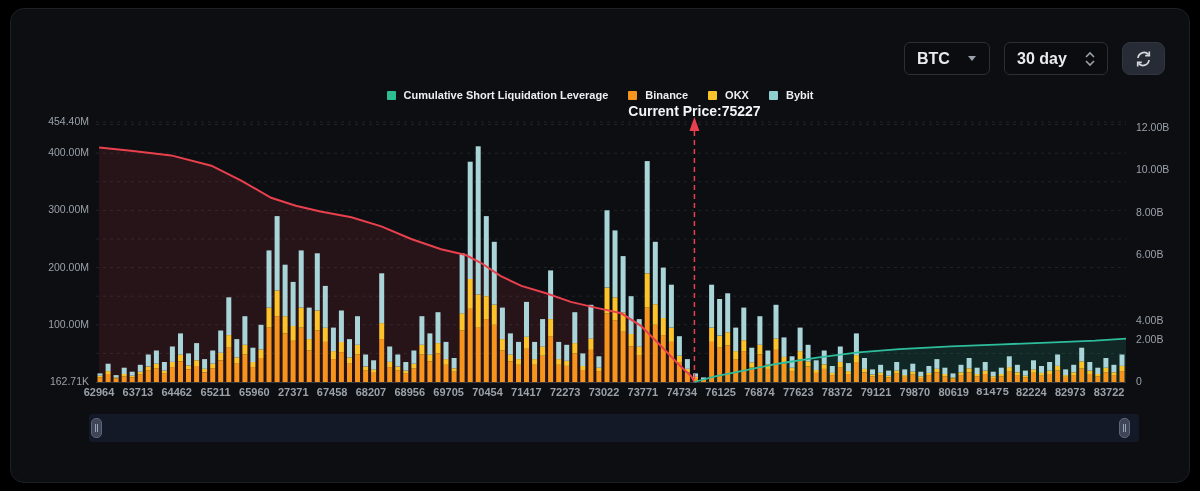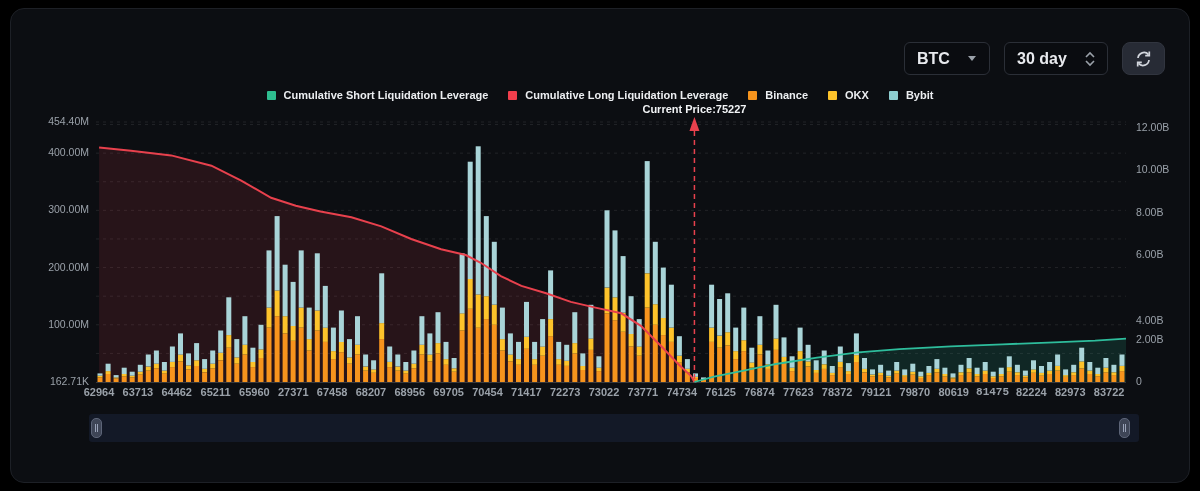--- a/index.html
+++ b/index.html
@@ -15,21 +15,21 @@
             color:#e8eaee; font-size:16px; font-weight:600; cursor:pointer; }
   .select.symbol { width:86px; justify-content:space-between; }
   .select.period { width:104px; justify-content:space-between; }
   .iconbtn { width:43px; height:33px; background:#272b35; border:1px solid #31353f;
              border-radius:8px; display:flex; align-items:center; justify-content:center; cursor:pointer; }
   .legend { position:absolute; left:0; right:0; top:80px; display:flex; justify-content:center;
             gap:20px; pointer-events:none; }
   .legend .item { display:flex; align-items:center; gap:8px; color:#eceef1; font-size:11px;
                   font-weight:600; pointer-events:auto; cursor:pointer; }
   .legend .sq { width:9px; height:9px; border-radius:1px; display:inline-block; }
-  .cprice { position:absolute; top:94px; font-size:11px; font-weight:600; color:#f2f4f6;
+  .cprice { position:absolute; top:94px; font-size:14px; font-weight:600; color:#f2f4f6;
             transform:translateX(-50%); white-space:nowrap; }
   .axis-label { position:absolute; font-size:10.5px; color:#9aa1a9; pointer-events:none; }
   .xlab { position:absolute; top:377px; transform:translateX(-50%); font-size:11px;
           font-weight:600; color:#9aa1a9; pointer-events:none; }
   #chart-svg { position:absolute; left:0; top:0; }
   .navbar { position:absolute; left:78px; top:405px; width:1050px; height:28px;
             background:#131927; border-radius:3px; cursor:grab; }
   .handle { position:absolute; top:409px; width:11px; height:20px; background:#3e4556;
             border:1px solid #5d6578; border-radius:5px; cursor:ew-resize; }
   .handle:before, .handle:after { content:""; position:absolute; top:5px; width:1px; height:8px; background:#9aa3b8; }
@@ -65,24 +65,20 @@
         <path d="M15 10 A 6 6 0 0 1 4.5 13.4" fill="none" stroke="#d2d6dd" stroke-width="1.7"></path>
         <path d="M3.7 16.5 L3.7 12.4 L7.8 12.4" fill="none" stroke="#d2d6dd" stroke-width="1.7"></path>
       </svg>
     </div>
   </div>
 
   <div class="legend" id="legend">
       <div class="item">
         <span class="sq" style="background: rgb(46, 189, 143);"></span>
         <span>Cumulative Short Liquidation Leverage</span>
-      </div>
-      <div class="item">
-        <span class="sq" style="background: rgb(242, 63, 77);"></span>
-        <span>Cumulative Long Liquidation Leverage</span>
       </div>
       <div class="item">
         <span class="sq" style="background: rgb(247, 148, 29);"></span>
         <span>Binance</span>
       </div>
       <div class="item">
         <span class="sq" style="background: rgb(253, 195, 43);"></span>
         <span>OKX</span>
       </div>
       <div class="item">

